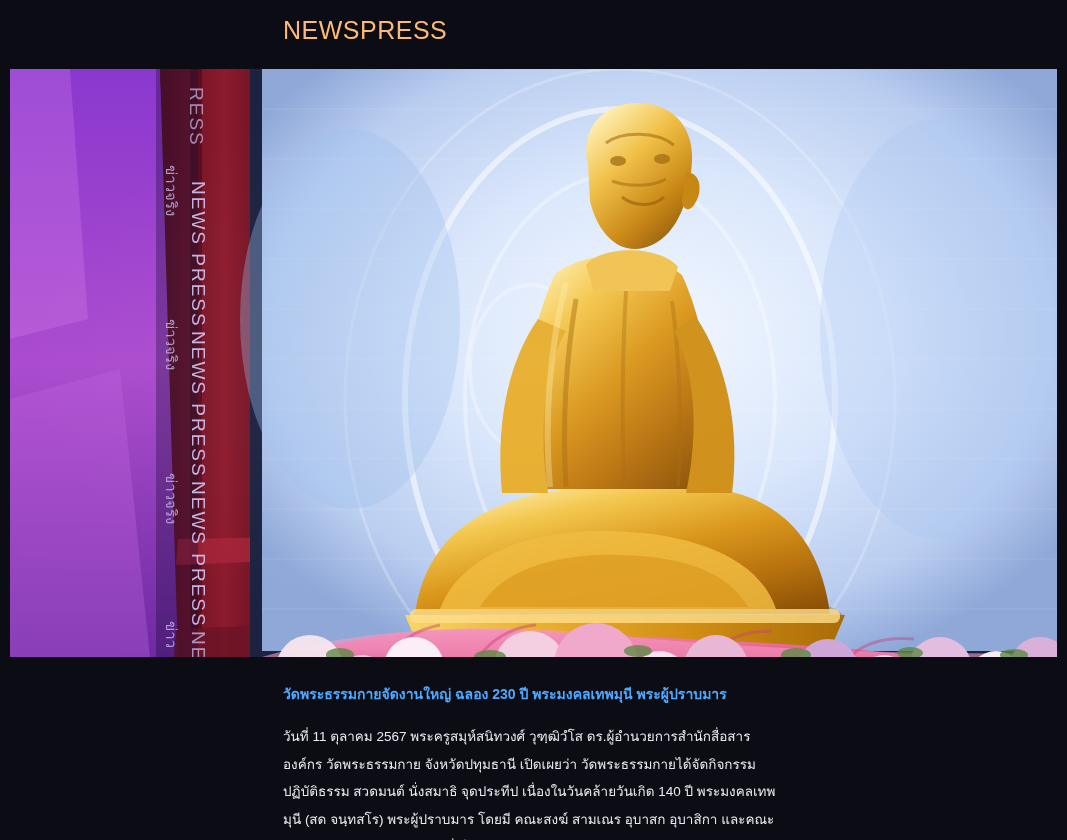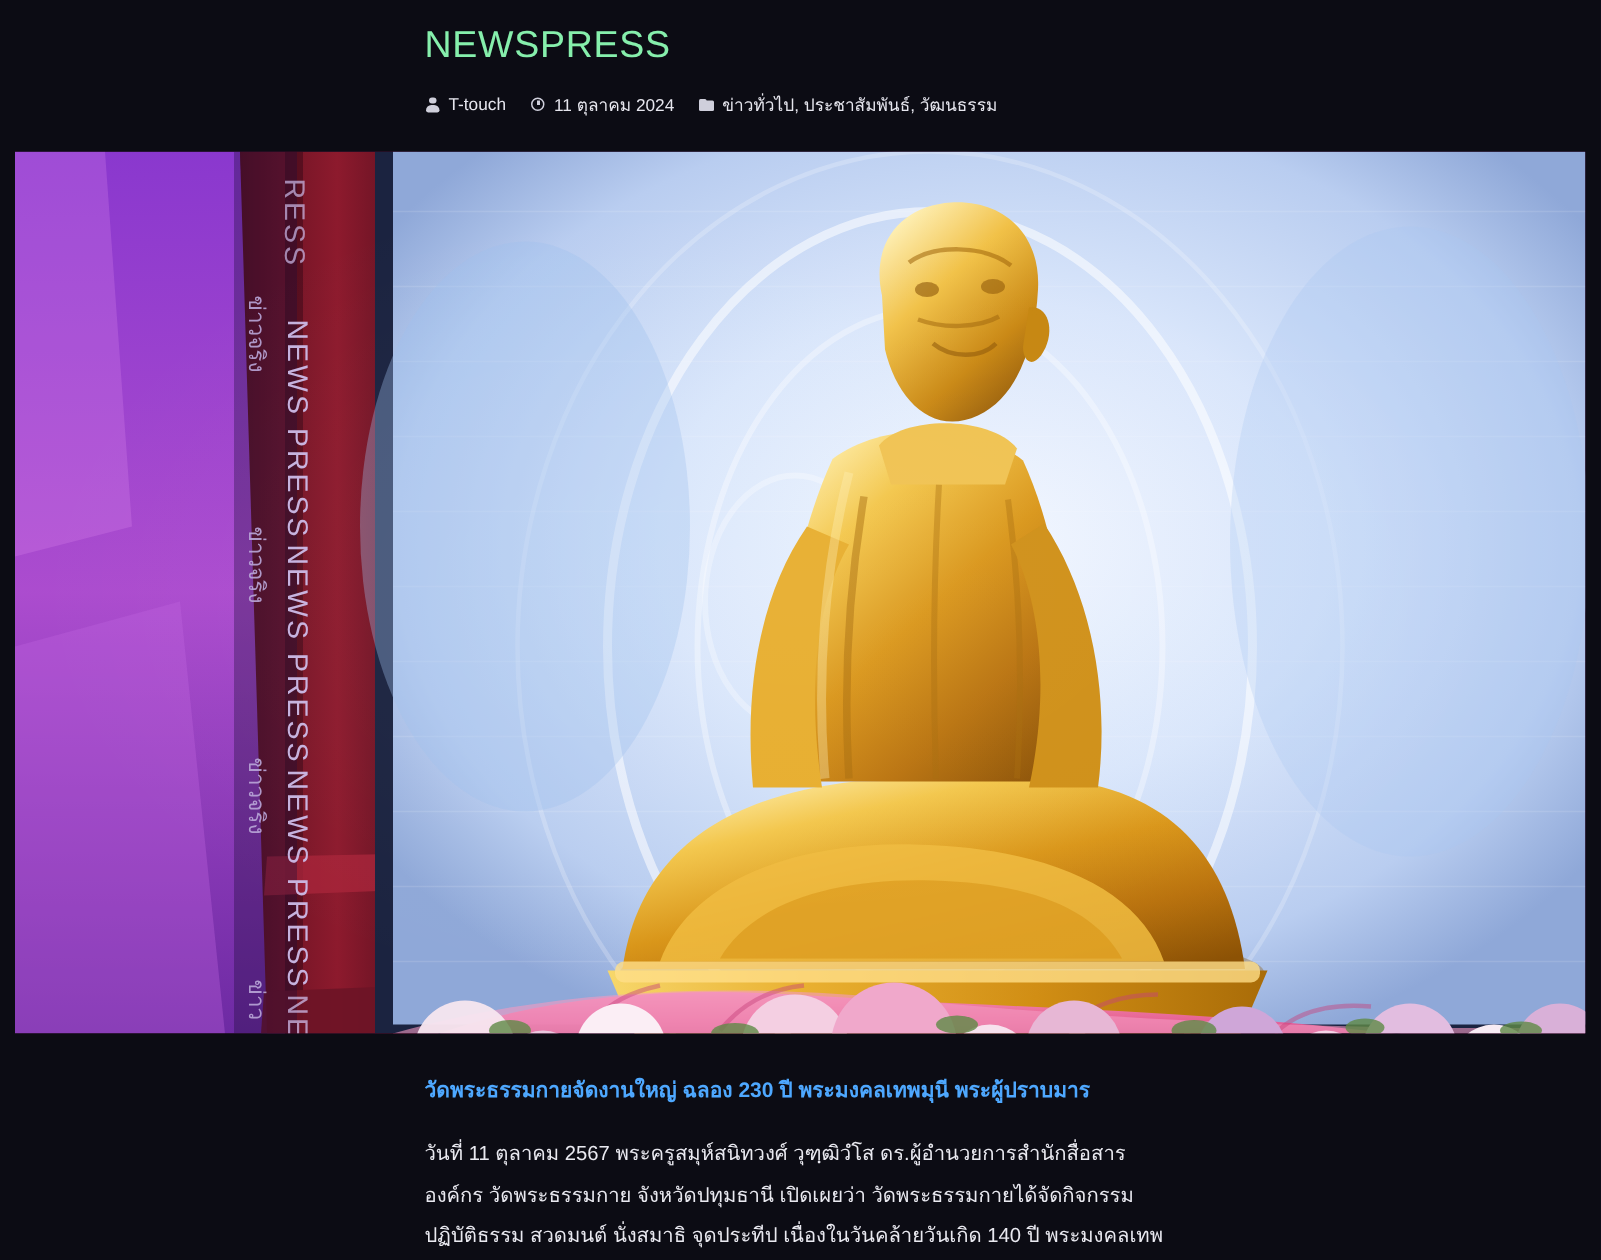--- a/index.html
+++ b/index.html
@@ -29,21 +29,21 @@
   }
   .header-block {
     padding: 14px 0 0 0;
     text-align: left;
   }
   .post-title {
     margin: 0 0 0 283px;
     font-size: 25px;
     letter-spacing: 0.5px;
     font-weight: 400;
-    color: #86efac;
+    color: #fdba74;
     line-height: 1.3;
   }
   .meta-row {
     margin: 14px 0 0 283px;
     display: flex;
     align-items: center;
     gap: 16px;
     font-size: 11.5px;
     color: #d8d8e2;
   }
@@ -145,38 +145,20 @@
 </head>
 <body>
 
 <div class="page">
 
   <div class="article">
 
     <div class="header-block">
       <h1 class="post-title">NEWSPRESS</h1>
 
-      <div class="meta-row">
-
-        <div class="meta-item">
-          <span class="meta-icon icon-user"></span>
-          <span class="mi-text">T-touch</span>
-        </div>
-
-        <div class="meta-item">
-          <span class="meta-icon icon-clock"></span>
-          <span class="mi-text">11 ตุลาคม 2024</span>
-        </div>
-
-        <div class="meta-item">
-          <span class="meta-icon icon-folder"></span>
-          <span class="mi-text">ข่าวทั่วไป, ประชาสัมพันธ์, วัฒนธรรม</span>
-        </div>
-
-      </div>
     </div>
 
     <div class="hero">
       <svg class="hero-canvas" viewBox="0 0 1047 588" preserveAspectRatio="none">
         <defs>
           <linearGradient id="bgWall" x1="0" y1="0" x2="1" y2="1">
             <stop offset="0" stop-color="#3a0f33"></stop>
             <stop offset="0.45" stop-color="#6a1747"></stop>
             <stop offset="1" stop-color="#8e1f4a"></stop>
           </linearGradient>

